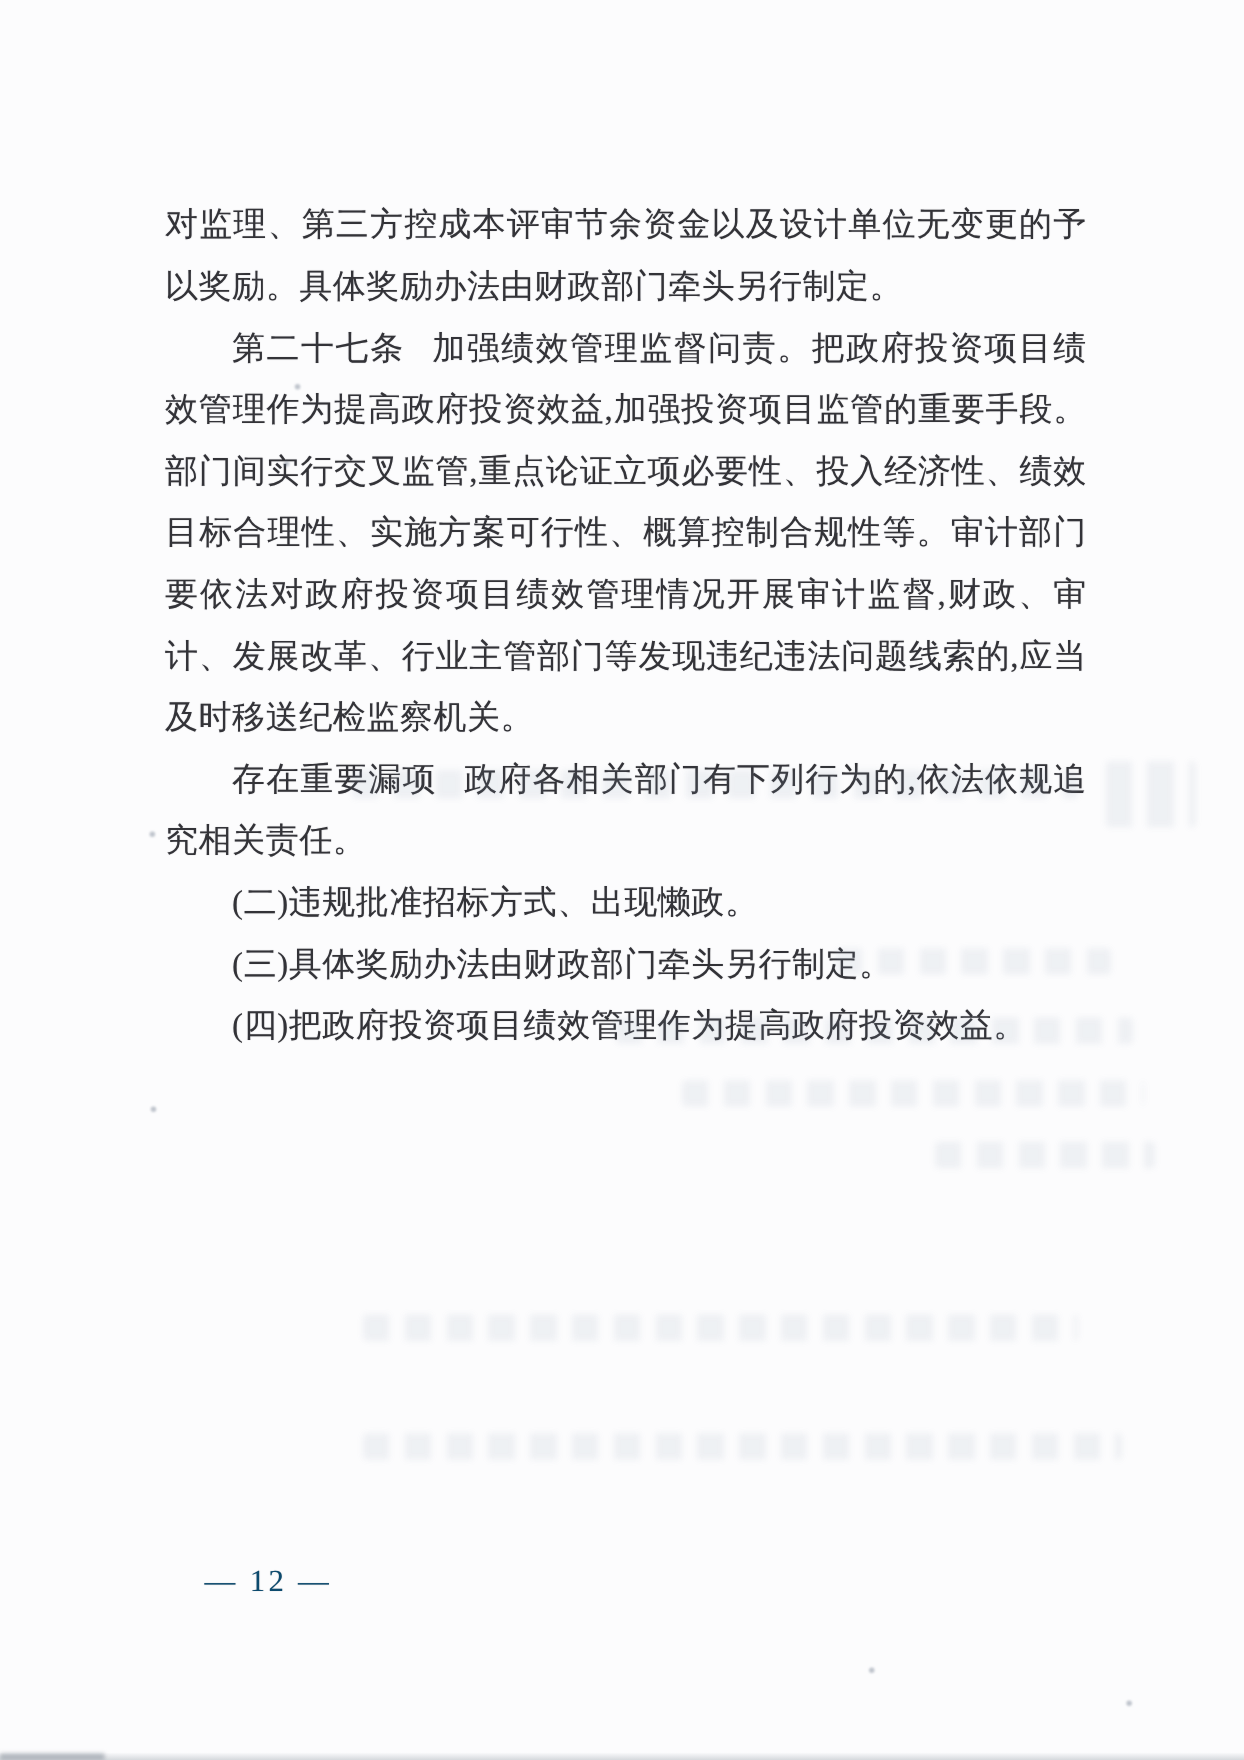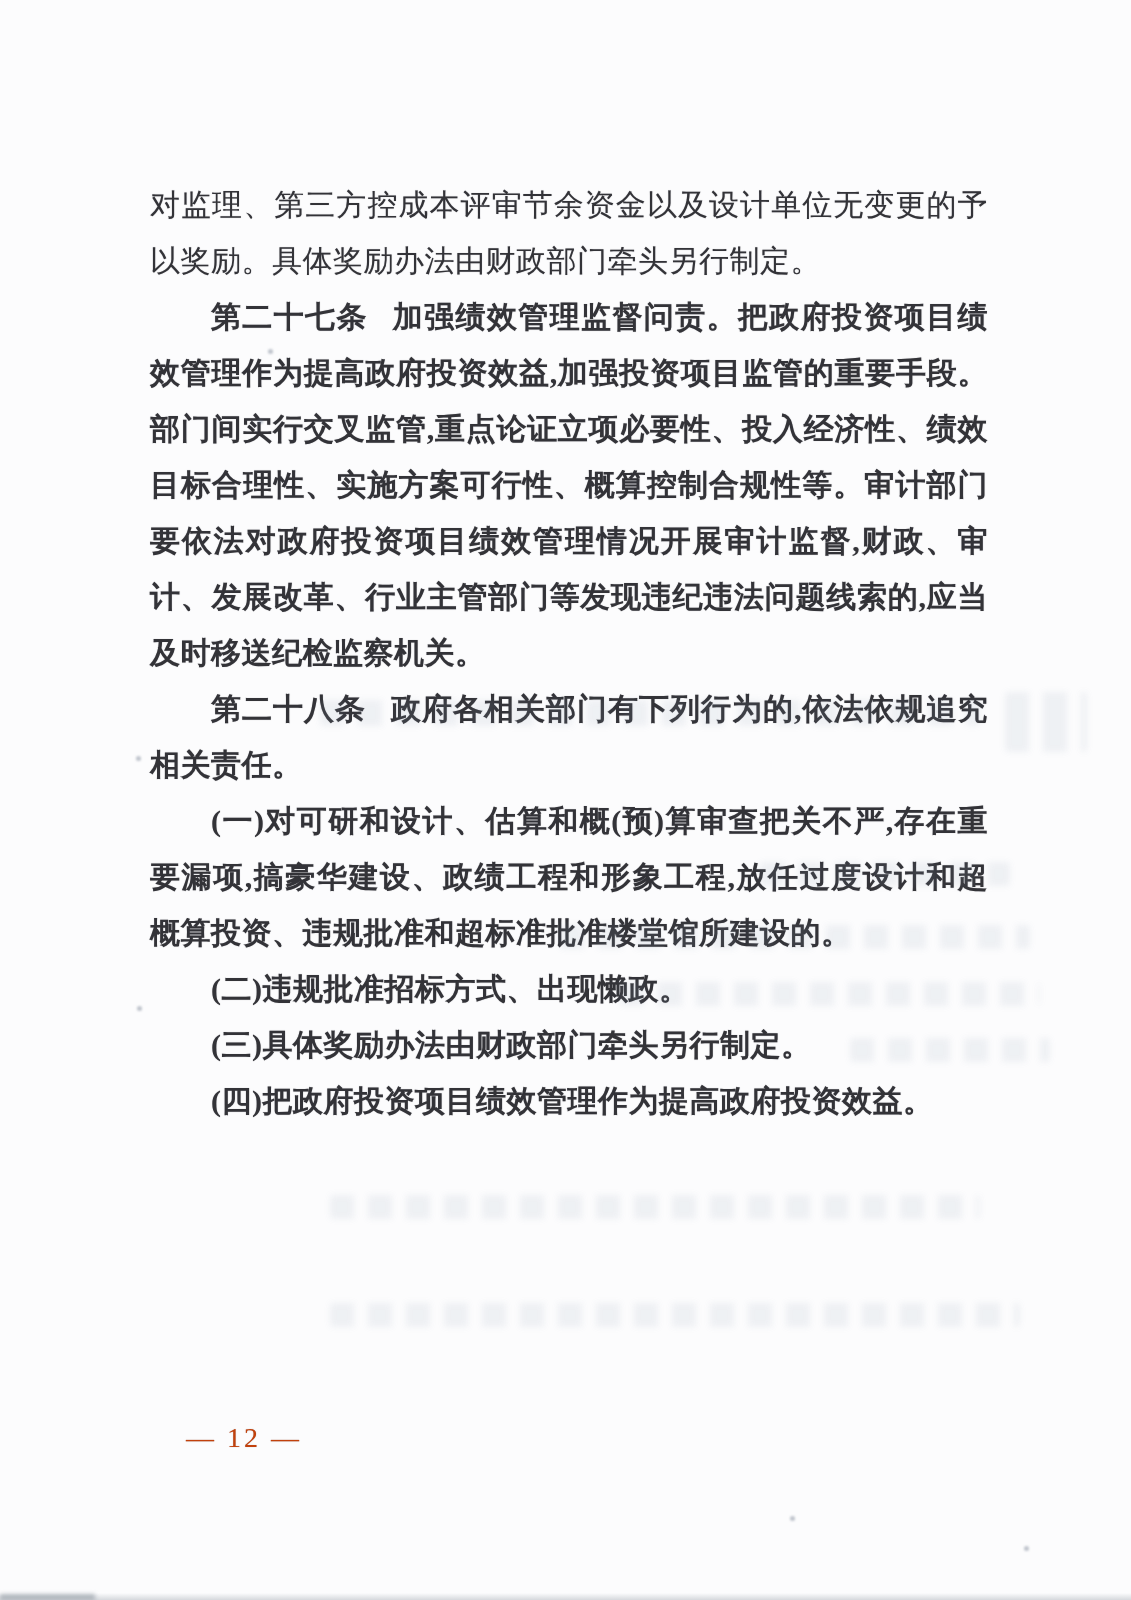--- a/index.html
+++ b/index.html
@@ -18,29 +18,29 @@
     left: 150px;
     top: 177px;
     width: 838px;
     font-size: 30px;
     line-height: 56px;
     text-align: justify;
     letter-spacing: 0.5px;
     text-shadow: 0 0 1px rgba(55,55,62,0.38);
   }
   .para { margin: 0; }
-  .para.indent { text-indent: 61px; font-weight: bold; }
+  .para.indent { text-indent: 61px; }
   .lead { margin-right: 25px; }
   .page-number {
     position: absolute;
     left: 186px;
     top: 1422px;
     font-size: 28px;
     letter-spacing: 3px;
-    color: #c2410c;
+    color: #0c4a6e;
     text-shadow: 0 0 1px rgba(55,55,62,0.35);
   }
   
   .ghost {
     position: absolute;
     height: 26px;
     border-radius: 4px;
     background: repeating-linear-gradient(90deg,
       rgba(138,154,176,0.20) 0 24px,
       rgba(138,154,176,0)   24px 38px);
@@ -67,22 +67,21 @@
   }
 </style>
 </head>
 <body>
 
 <div class="page">
 
   <div class="body-text">
     <p class="para"><span>对监理、第三方控成本评审节余资金以及设计单位无变更的予以奖励。具体奖励办法由财政部门牵头另行制定。</span></p>
     <p class="para indent"><span class="lead">第二十七条</span><span>加强绩效管理监督问责。把政府投资项目绩效管理作为提高政府投资效益,加强投资项目监管的重要手段。部门间实行交叉监管,重点论证立项必要性、投入经济性、绩效目标合理性、实施方案可行性、概算控制合规性等。审计部门要依法对政府投资项目绩效管理情况开展审计监督,财政、审计、发展改革、行业主管部门等发现违纪违法问题线索的,应当及时移送纪检监察机关。</span></p>
-    <p class="para indent"><span class="lead">第二十八条</span><span>政府各相关部门有下列行为的,依法依规追究相关责任。</span></p>
-    <p class="para indent"><span>(一)对可研和设计、估算和概(预)算审查把关不严,存在重要漏项,搞豪华建设、政绩工程和形象工程,放任过度设计和超概算投资、违规批准和超标准批准楼堂馆所建设的。</span></p>
+    <p class="para indent"><span class="lead">存在重要漏项</span><span>政府各相关部门有下列行为的,依法依规追究相关责任。</span></p>
     <p class="para indent"><span>(二)违规批准招标方式、出现懒政。</span></p>
     <p class="para indent"><span>(三)具体奖励办法由财政部门牵头另行制定。</span></p>
     <p class="para indent"><span>(四)把政府投资项目绩效管理作为提高政府投资效益。</span></p>
   </div>
 
   <div class="page-number">— 12 —</div>
 
   <div class="ghost" style="left:320px; top:700px; width:660px;"></div>
   <div class="ghost" style="left:1005px; top:692px; width:82px; height:60px;"></div>
   <div class="ghost" style="left:760px; top:862px; width:250px; height:24px;"></div>

